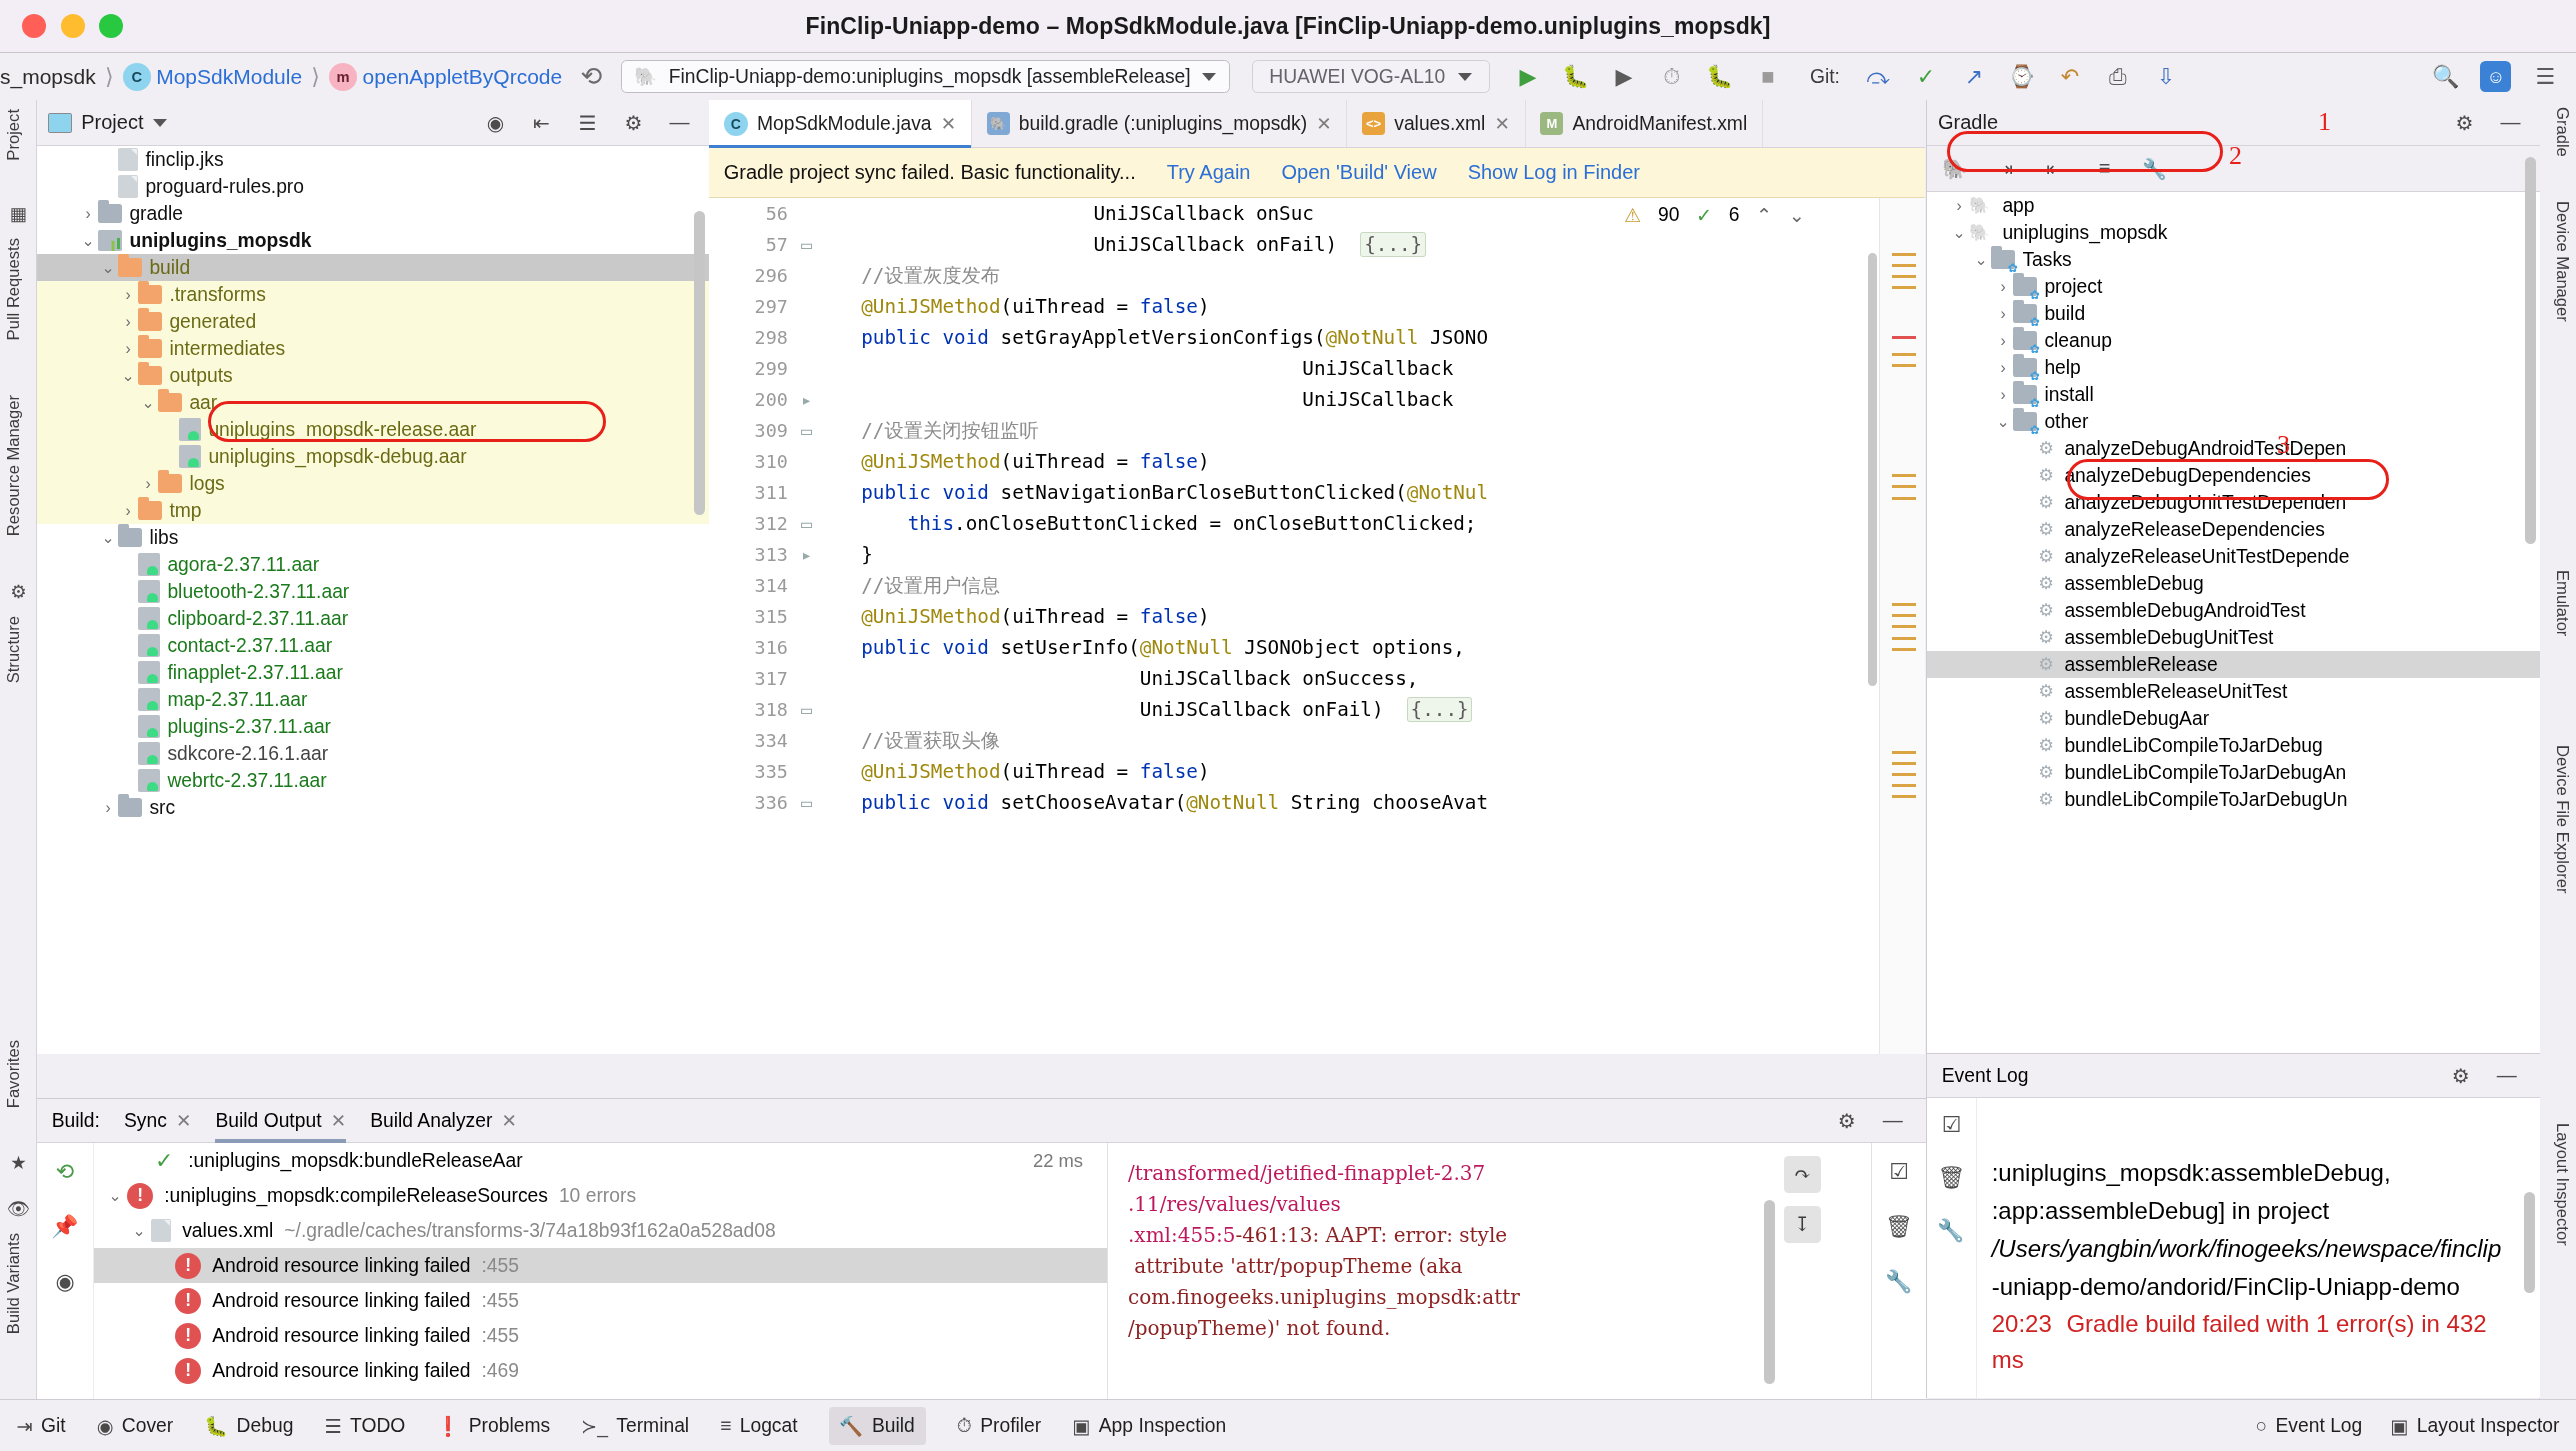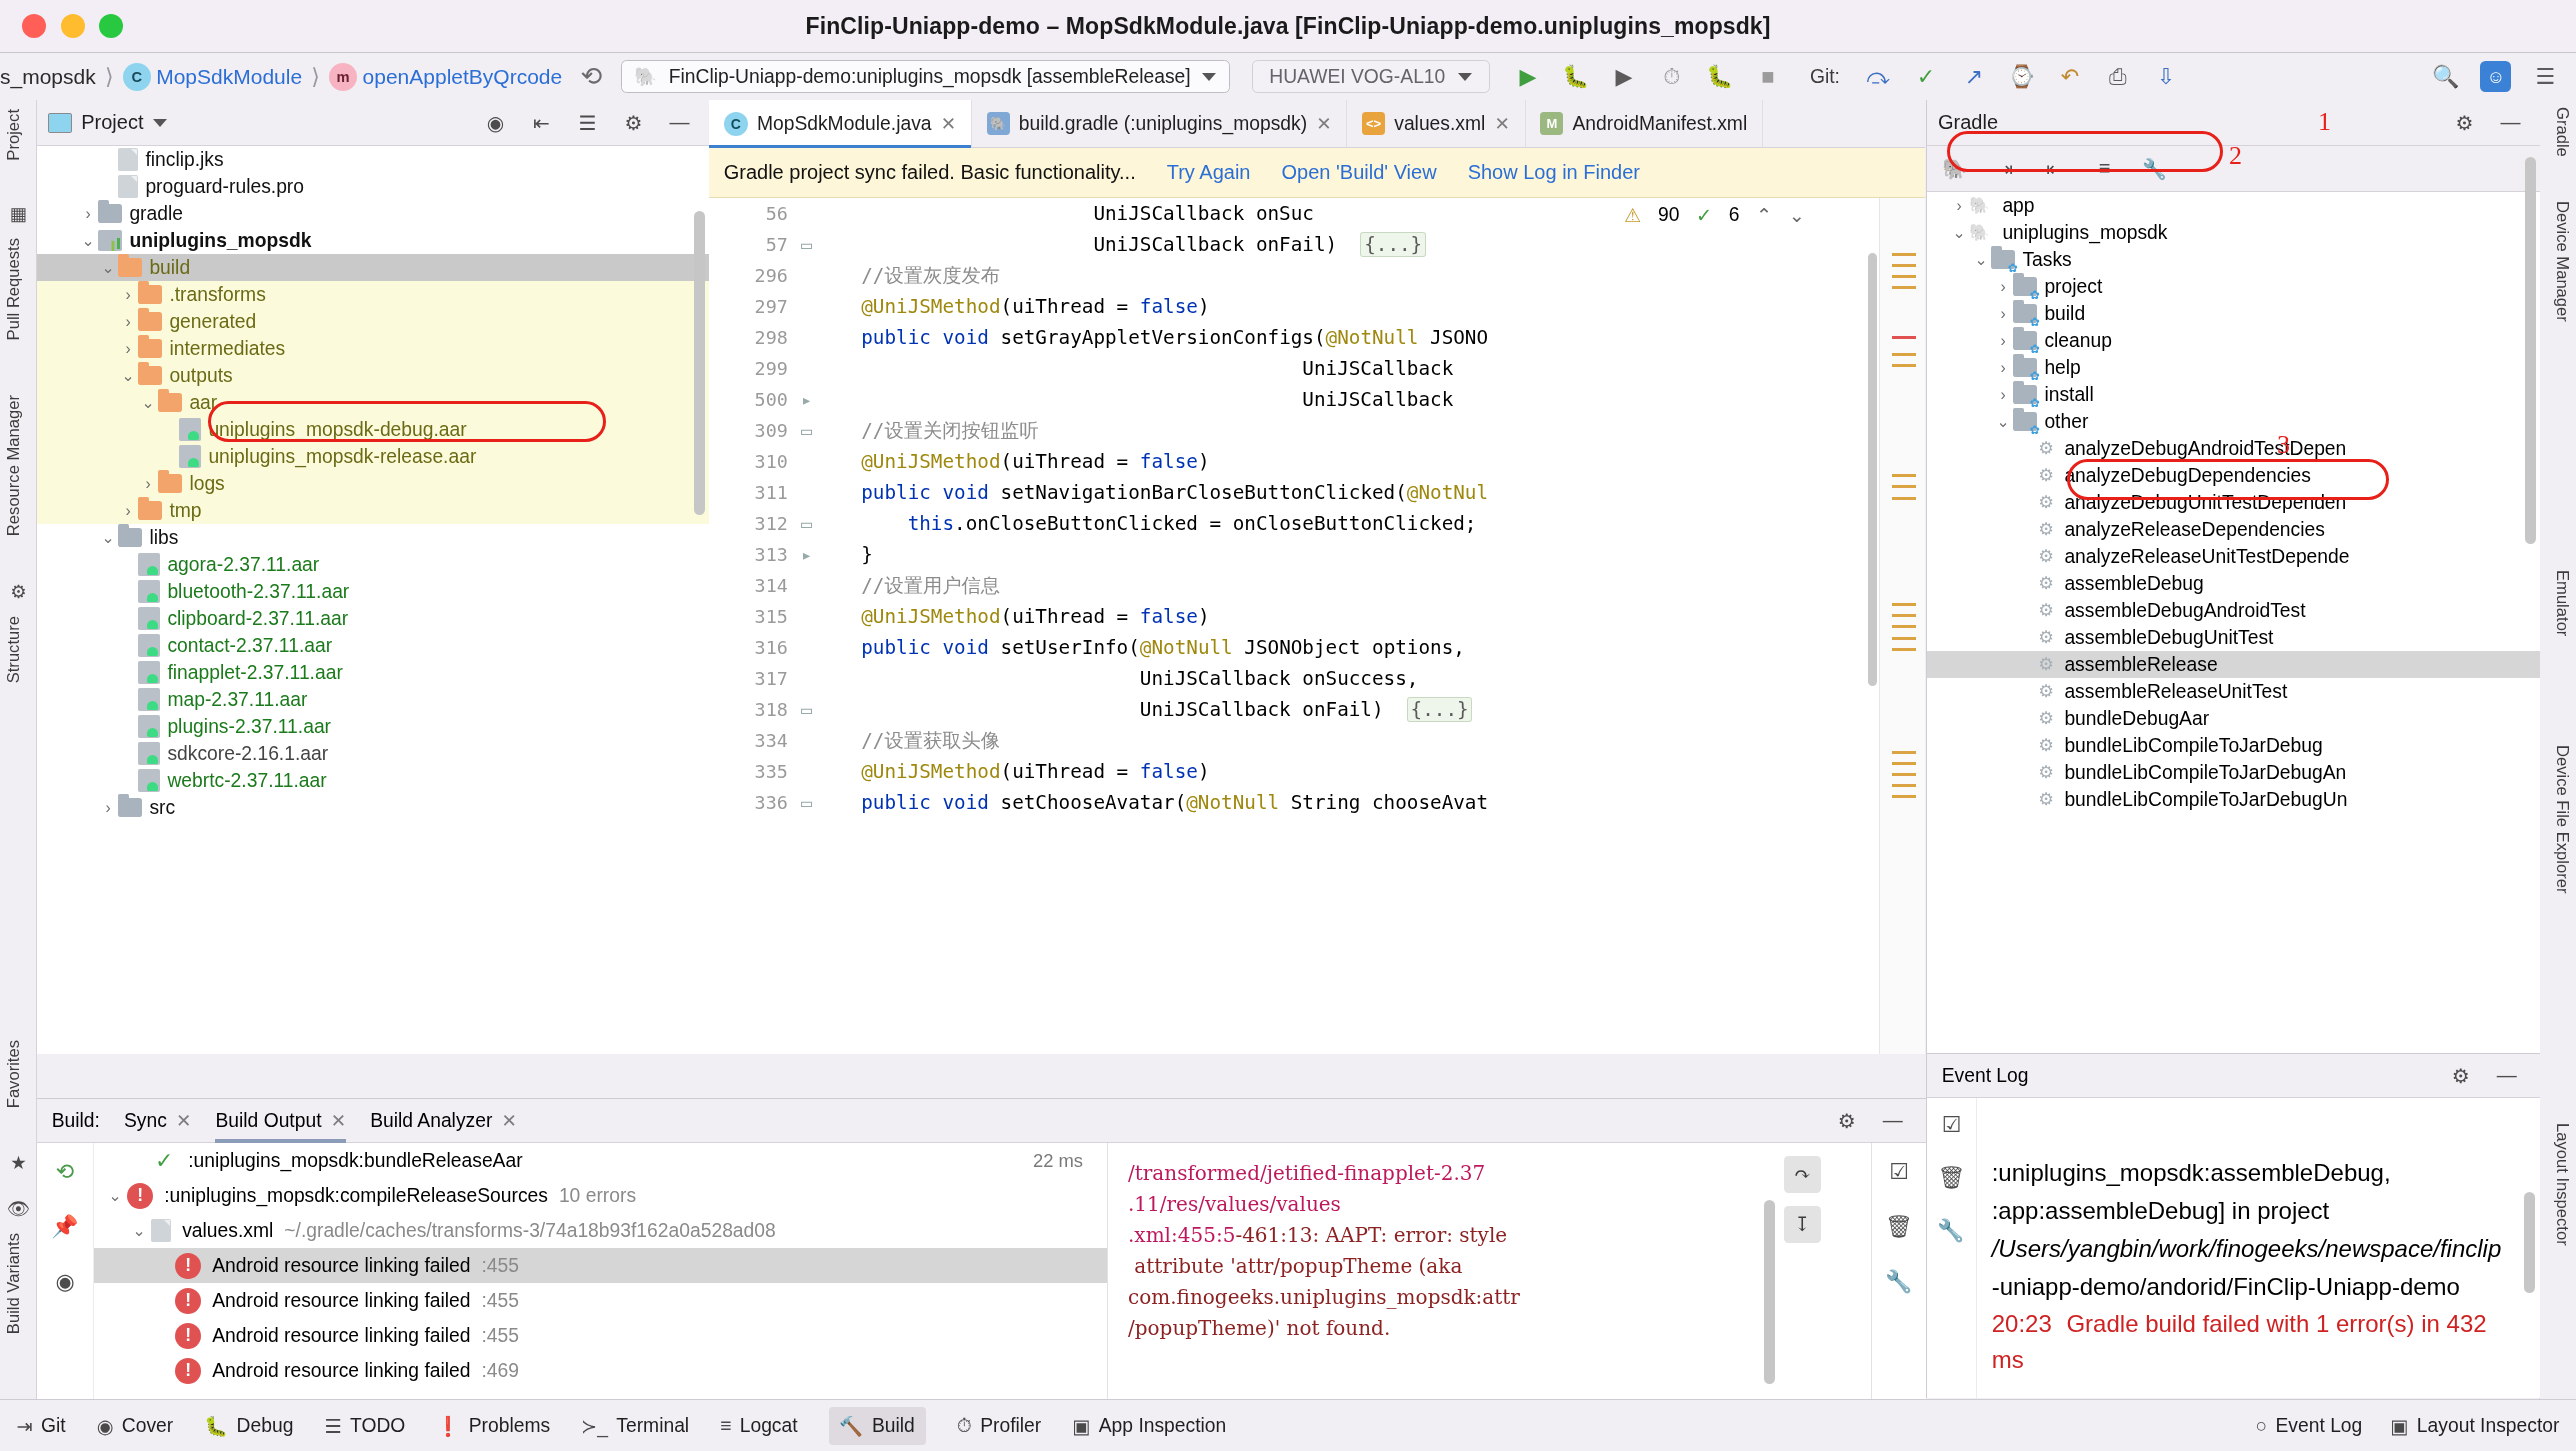--- a/index.html
+++ b/index.html
@@ -364,27 +364,27 @@
         <div class="row yellow">
           <span style="width:101px;flex:none"></span>
           <span class="twisty">⌄</span>
           <span class="fld orange"></span>
           <span class="lbl olive">aar</span>
         </div>
         <div class="row yellow">
           <span style="width:122px;flex:none"></span>
           <span class="twisty"></span>
           <span class="aaricn"></span>
-          <span class="lbl olive">uniplugins_mopsdk-debug.aar</span>
+          <span class="lbl olive">uniplugins_mopsdk-release.aar</span>
         </div>
         <div class="row yellow">
           <span style="width:122px;flex:none"></span>
           <span class="twisty"></span>
           <span class="aaricn"></span>
-          <span class="lbl olive">uniplugins_mopsdk-release.aar</span>
+          <span class="lbl olive">uniplugins_mopsdk-debug.aar</span>
         </div>
         <div class="row yellow">
           <span style="width:101px;flex:none"></span>
           <span class="twisty">›</span>
           <span class="fld orange"></span>
           <span class="lbl olive">logs</span>
         </div>
         <div class="row yellow">
           <span style="width:81px;flex:none"></span>
           <span class="twisty">›</span>
@@ -493,21 +493,21 @@
     </div>
 
     <div class="code">
       <div class="gutter" id="gutter">
           <div class="gline">56</div>
           <div class="gline">57</div>
           <div class="gline">296</div>
           <div class="gline">297</div>
           <div class="gline">298</div>
           <div class="gline">299</div>
-          <div class="gline">500</div>
+          <div class="gline">200</div>
           <div class="gline">309</div>
           <div class="gline">310</div>
           <div class="gline">311</div>
           <div class="gline">312</div>
           <div class="gline">313</div>
           <div class="gline">314</div>
           <div class="gline">315</div>
           <div class="gline">316</div>
           <div class="gline">317</div>
           <div class="gline">318</div>

